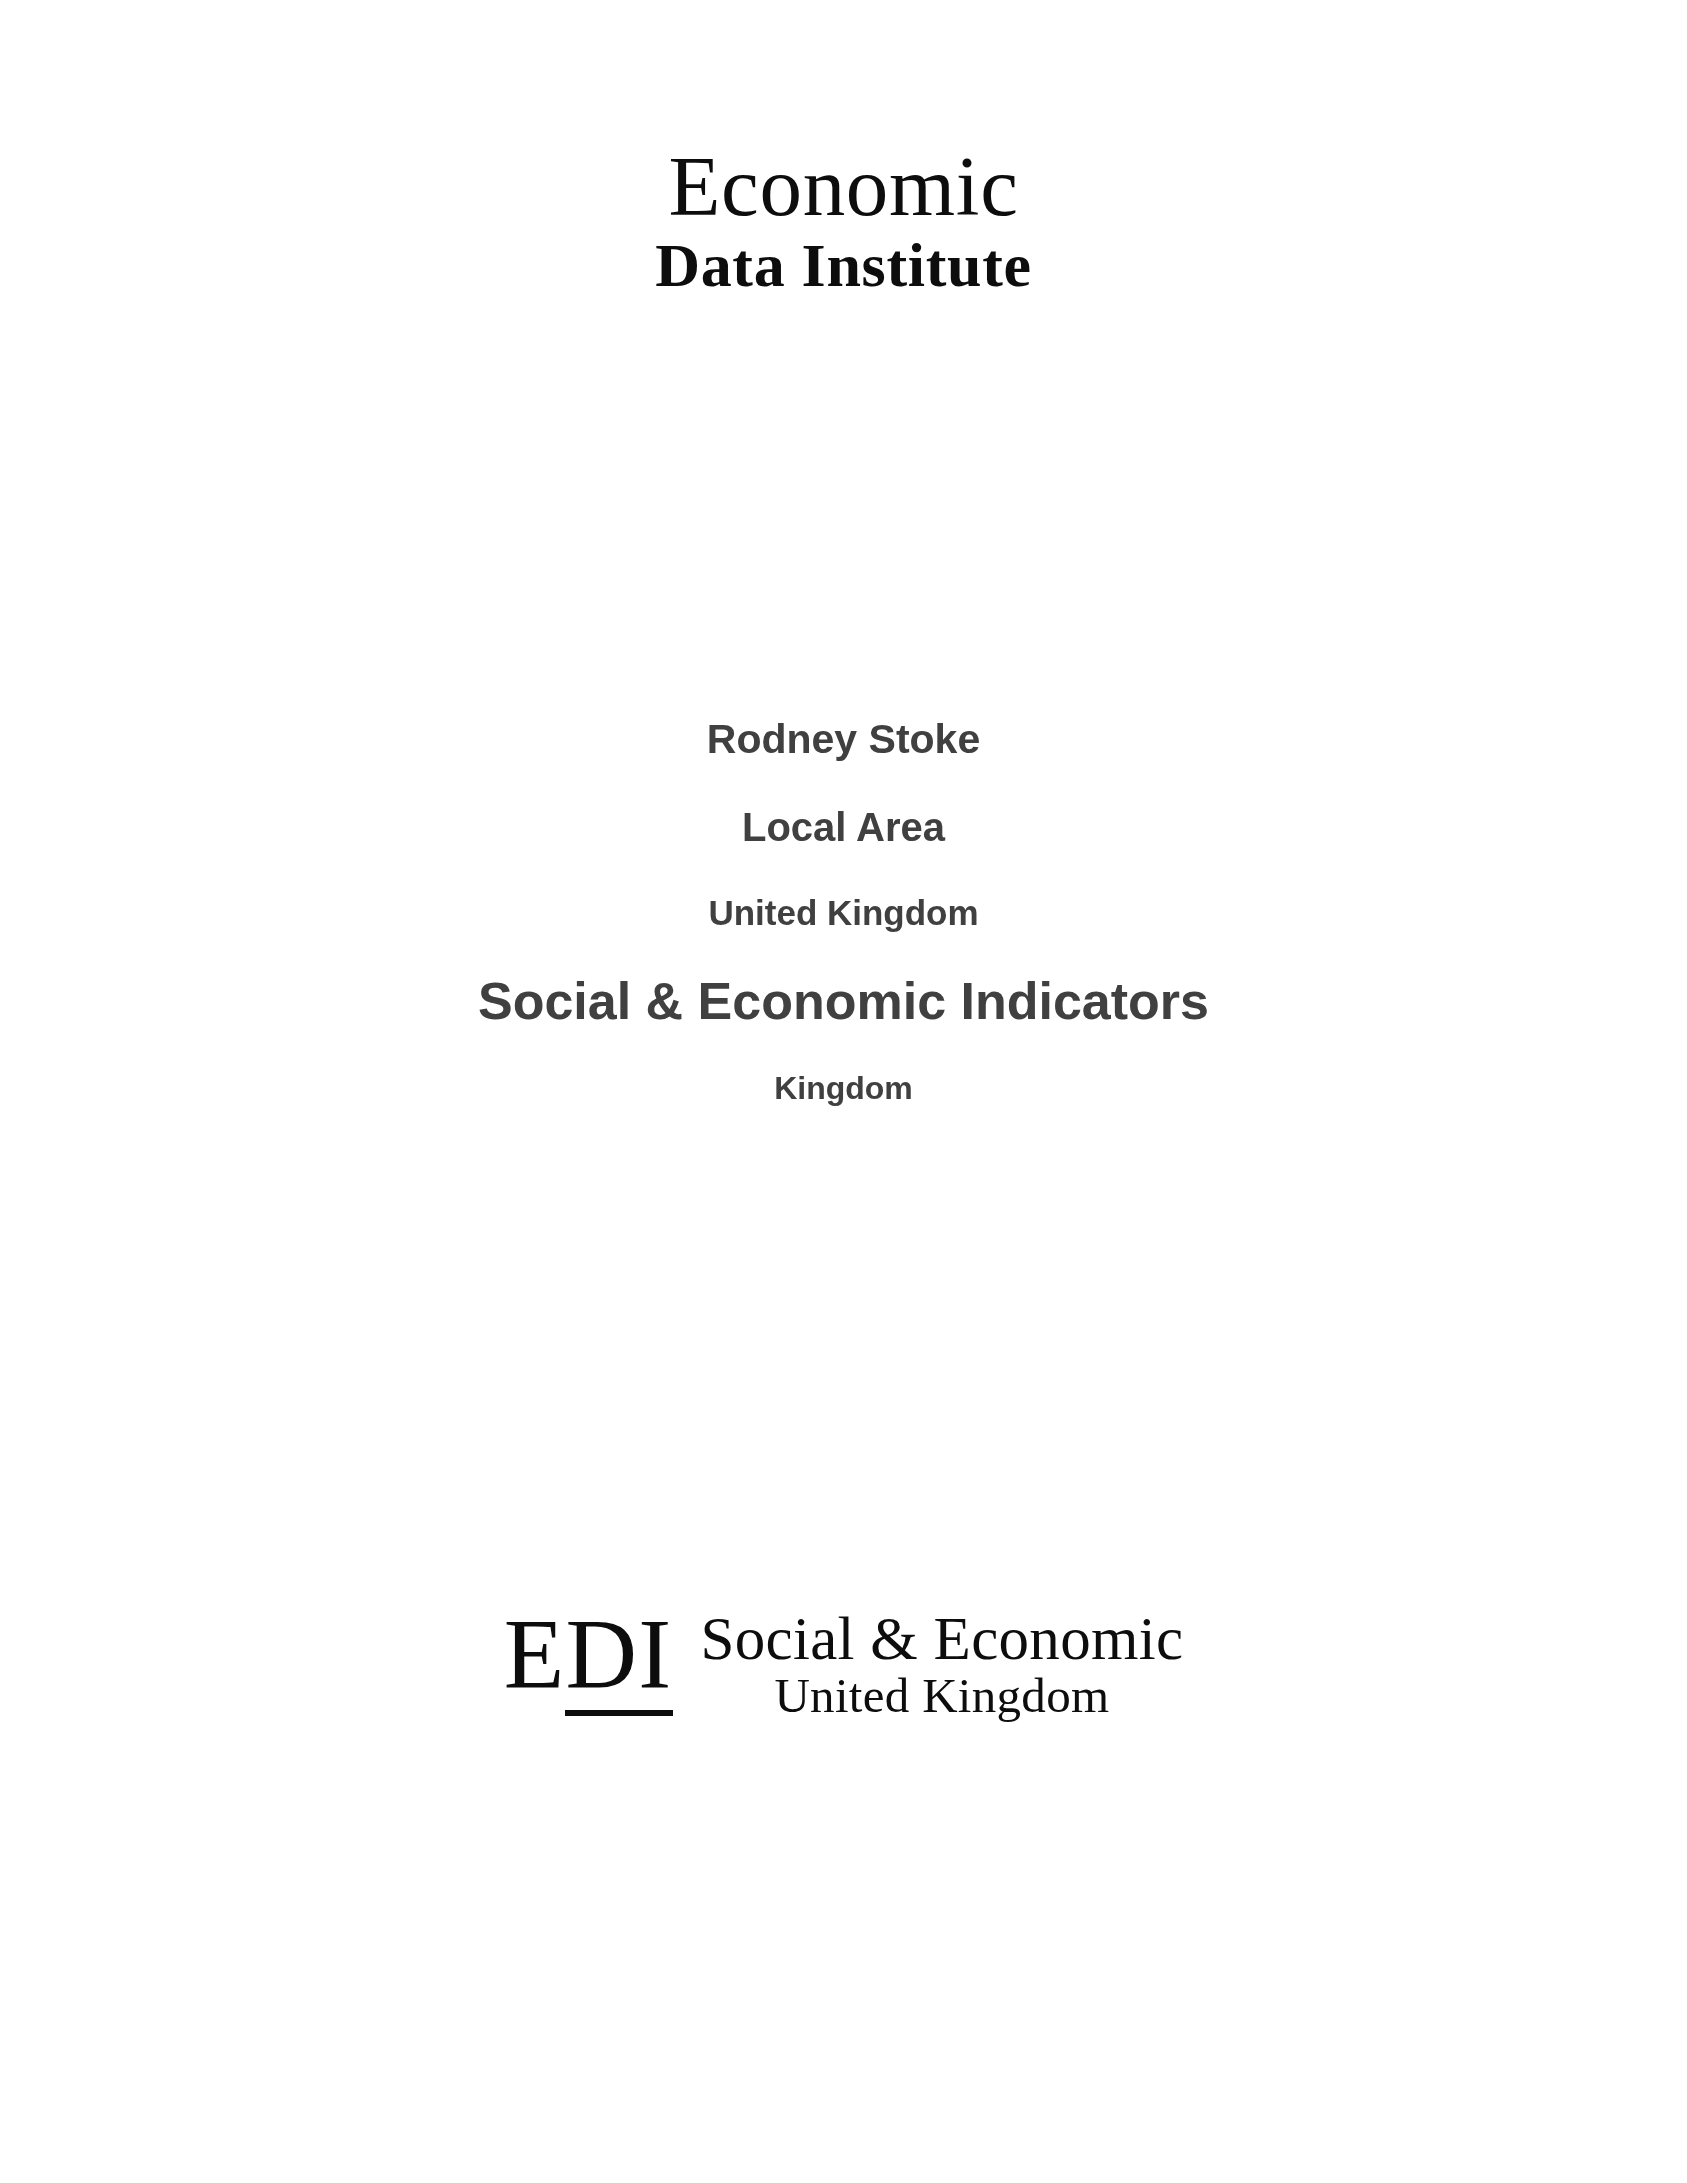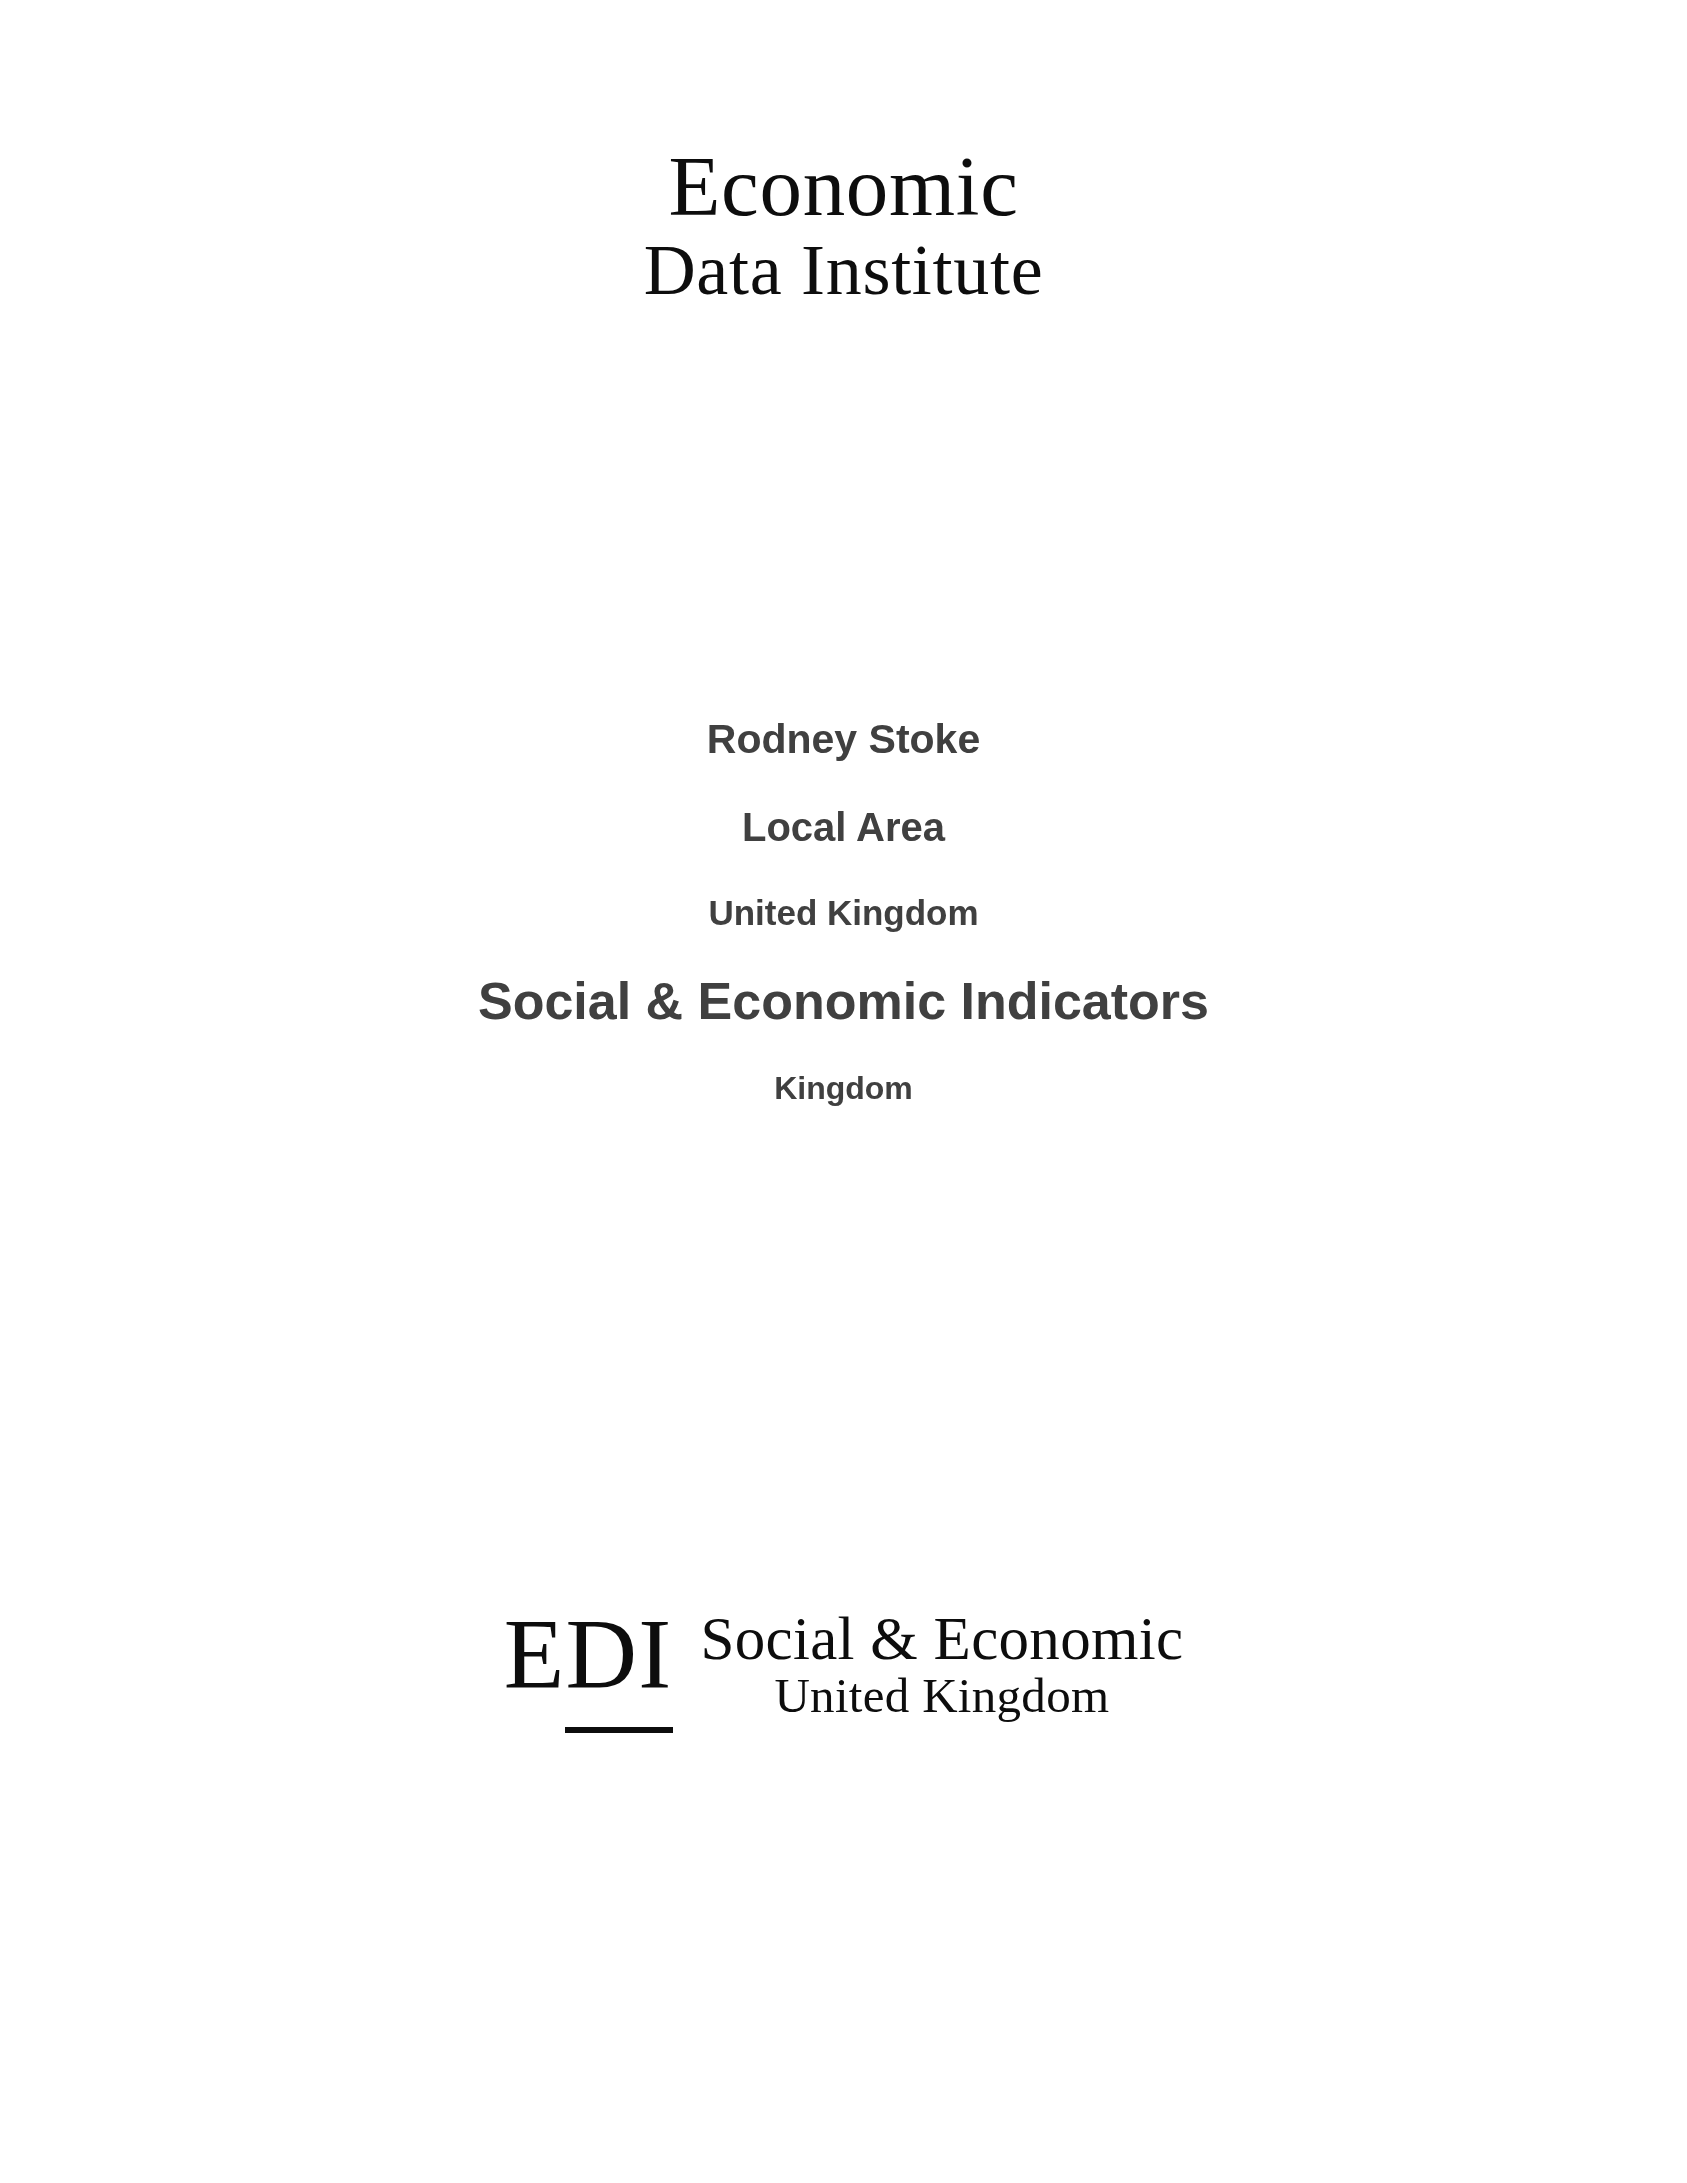--- a/index.html
+++ b/index.html
@@ -34,24 +34,24 @@
     color: #0d0d0d;
   }
   .masthead-line1 {
     font-size: 85px;
     line-height: 1.0;
     letter-spacing: 0.7px;
     font-weight: 400;
     display: block;
   }
   .masthead-line2 {
-    font-size: 72px;
+    font-size: 62px;
     line-height: 1.0;
     letter-spacing: 0.7px;
-    font-weight: 400;
+    font-weight: 700;
     display: block;
     margin-top: 5.3px;
   }
 
   
   .title-block {
     position: absolute;
     top: 715px;
     left: 0;
     width: 1687px;
@@ -83,21 +83,21 @@
     font-size: 99px;
     line-height: 1;
     letter-spacing: 1.3px;
     color: #0d0d0d;
     position: relative;
     padding-bottom: 9.3px;
     margin-right: 28px;
   }
   .edi-mark .underline-part {
     border-bottom: 6px solid #0d0d0d;
-    padding-bottom: 19px;
+    padding-bottom: 2px;
     text-align: center;
   }
   .footer-text {
     font-family: "Liberation Serif", serif;
     color: #0d0d0d;
     padding-top: 4px;
   }
   .footer-text .ft-line1 {
     display: block;
     font-size: 61px;

